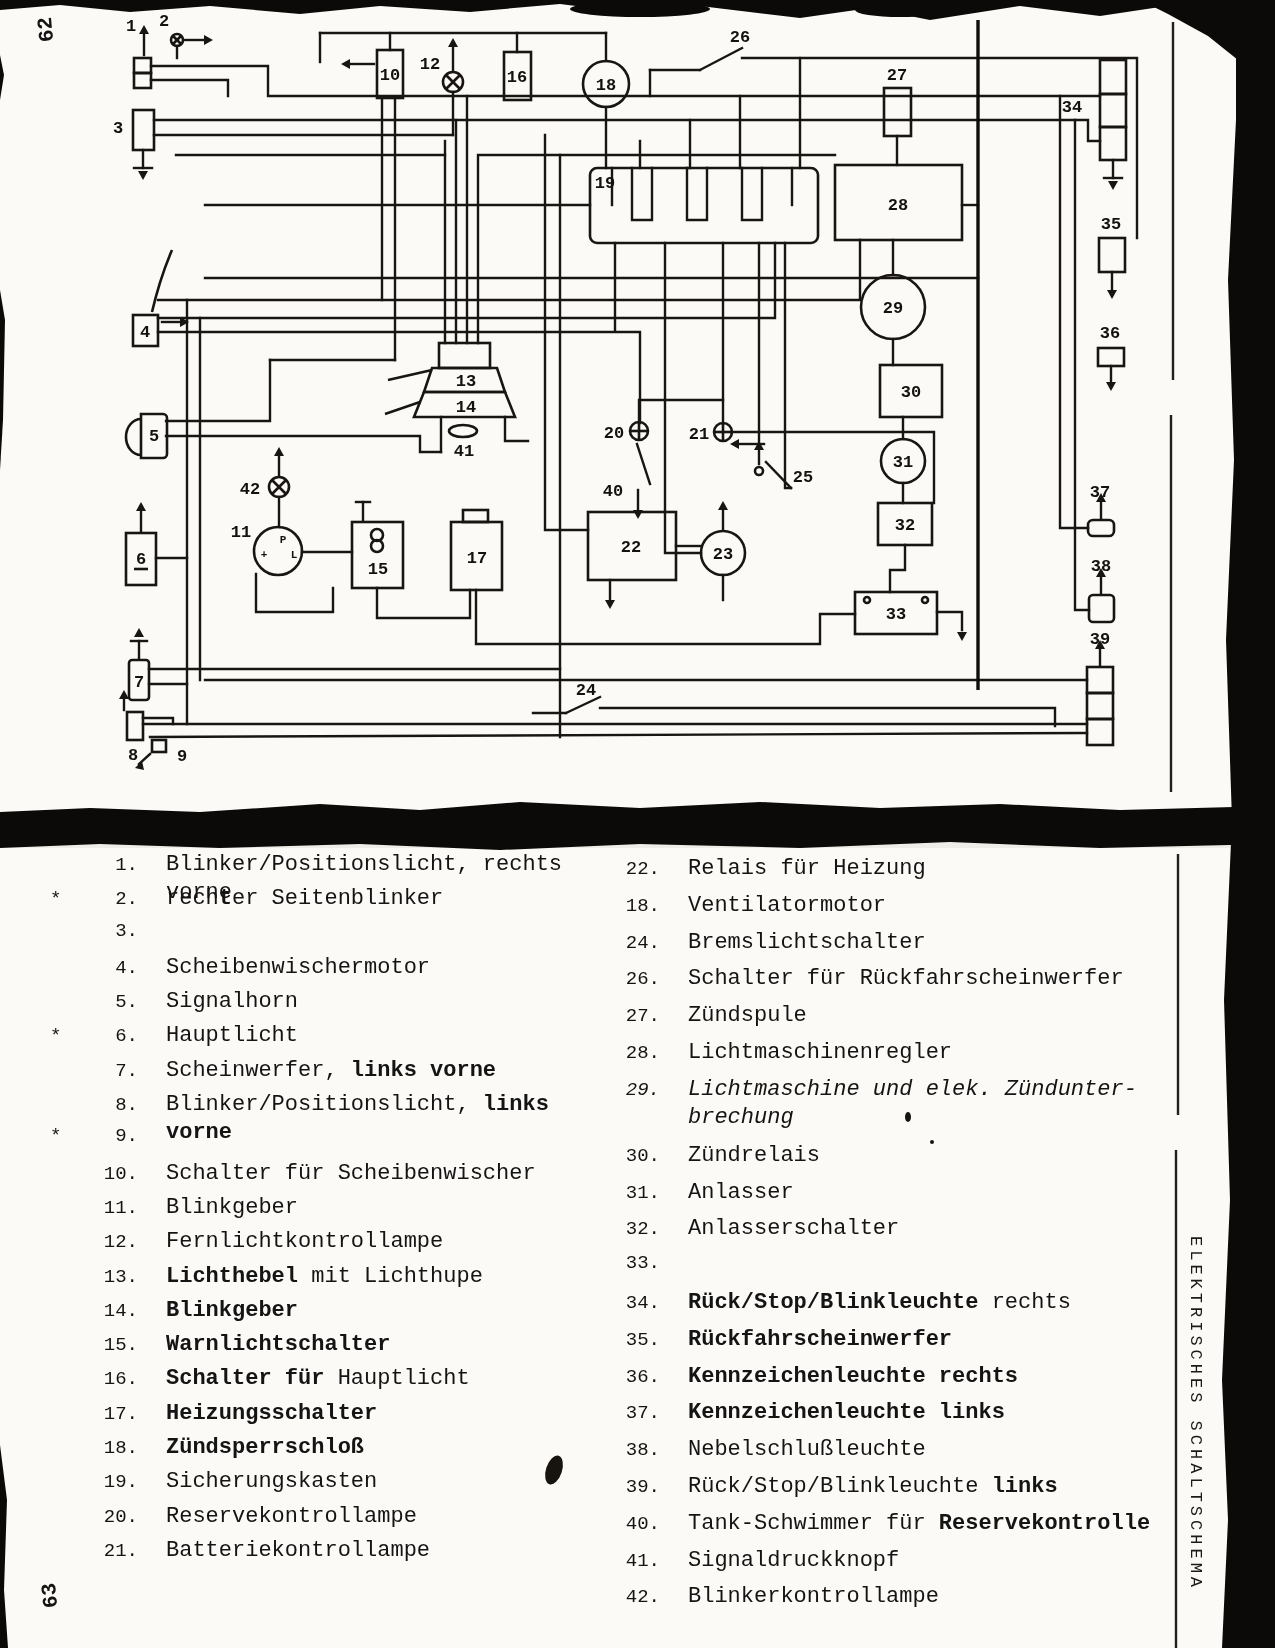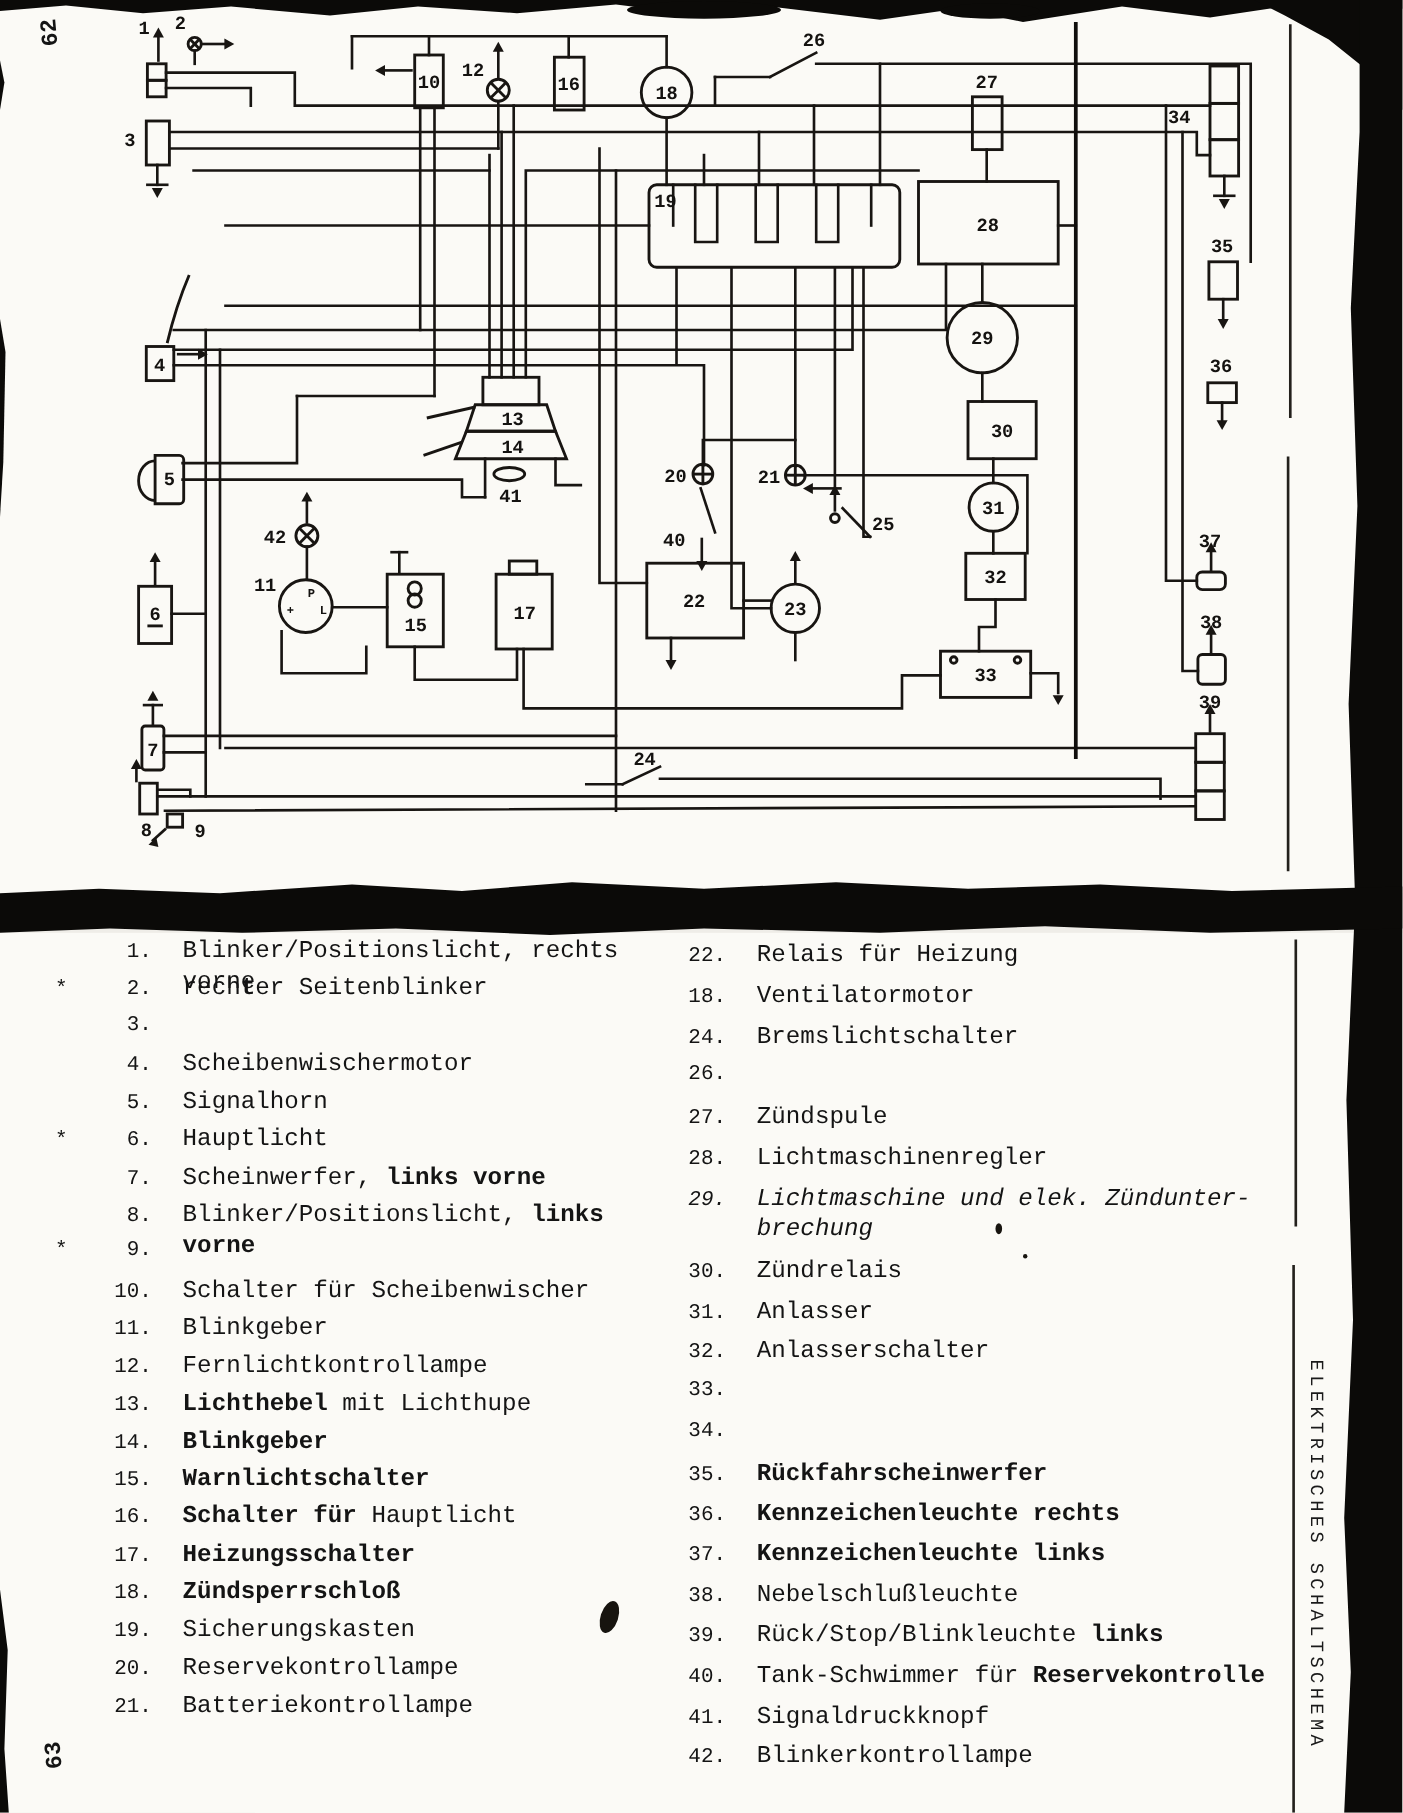--- a/index.html
+++ b/index.html
@@ -441,20 +441,21 @@
   <div class="lrow">
       <span class="num">18.</span>
       <span class="txt"><span>Ventilatormotor</span><span class="b"></span><span></span></span>
     </div>
   <div class="lrow">
       <span class="num">24.</span>
       <span class="txt"><span>Bremslichtschalter</span><span class="b"></span><span></span></span>
     </div>
   <div class="lrow">
       <span class="num">26.</span>
+      <span class="txt"><span>Schalter für Rückfahrscheinwerfer</span><span class="b"></span><span></span></span>
     </div>
   <div class="lrow">
       <span class="num">27.</span>
       <span class="txt"><span>Zündspule</span><span class="b"></span><span></span></span>
     </div>
   <div class="lrow">
       <span class="num">28.</span>
       <span class="txt"><span>Lichtmaschinenregler</span><span class="b"></span><span></span></span>
     </div>
   <div class="lrow tall">
@@ -472,20 +473,21 @@
     </div>
   <div class="lrow">
       <span class="num">32.</span>
       <span class="txt"><span>Anlasserschalter</span><span class="b"></span><span></span></span>
     </div>
   <div class="lrow">
       <span class="num">33.</span>
     </div>
   <div class="lrow">
       <span class="num">34.</span>
+      <span class="txt"><span></span><span class="b">Rück/Stop/Blinkleuchte</span><span> rechts</span></span>
     </div>
   <div class="lrow">
       <span class="num">35.</span>
       <span class="txt"><span></span><span class="b">Rückfahrscheinwerfer</span><span></span></span>
     </div>
   <div class="lrow">
       <span class="num">36.</span>
       <span class="txt"><span></span><span class="b">Kennzeichenleuchte rechts</span><span></span></span>
     </div>
   <div class="lrow">

